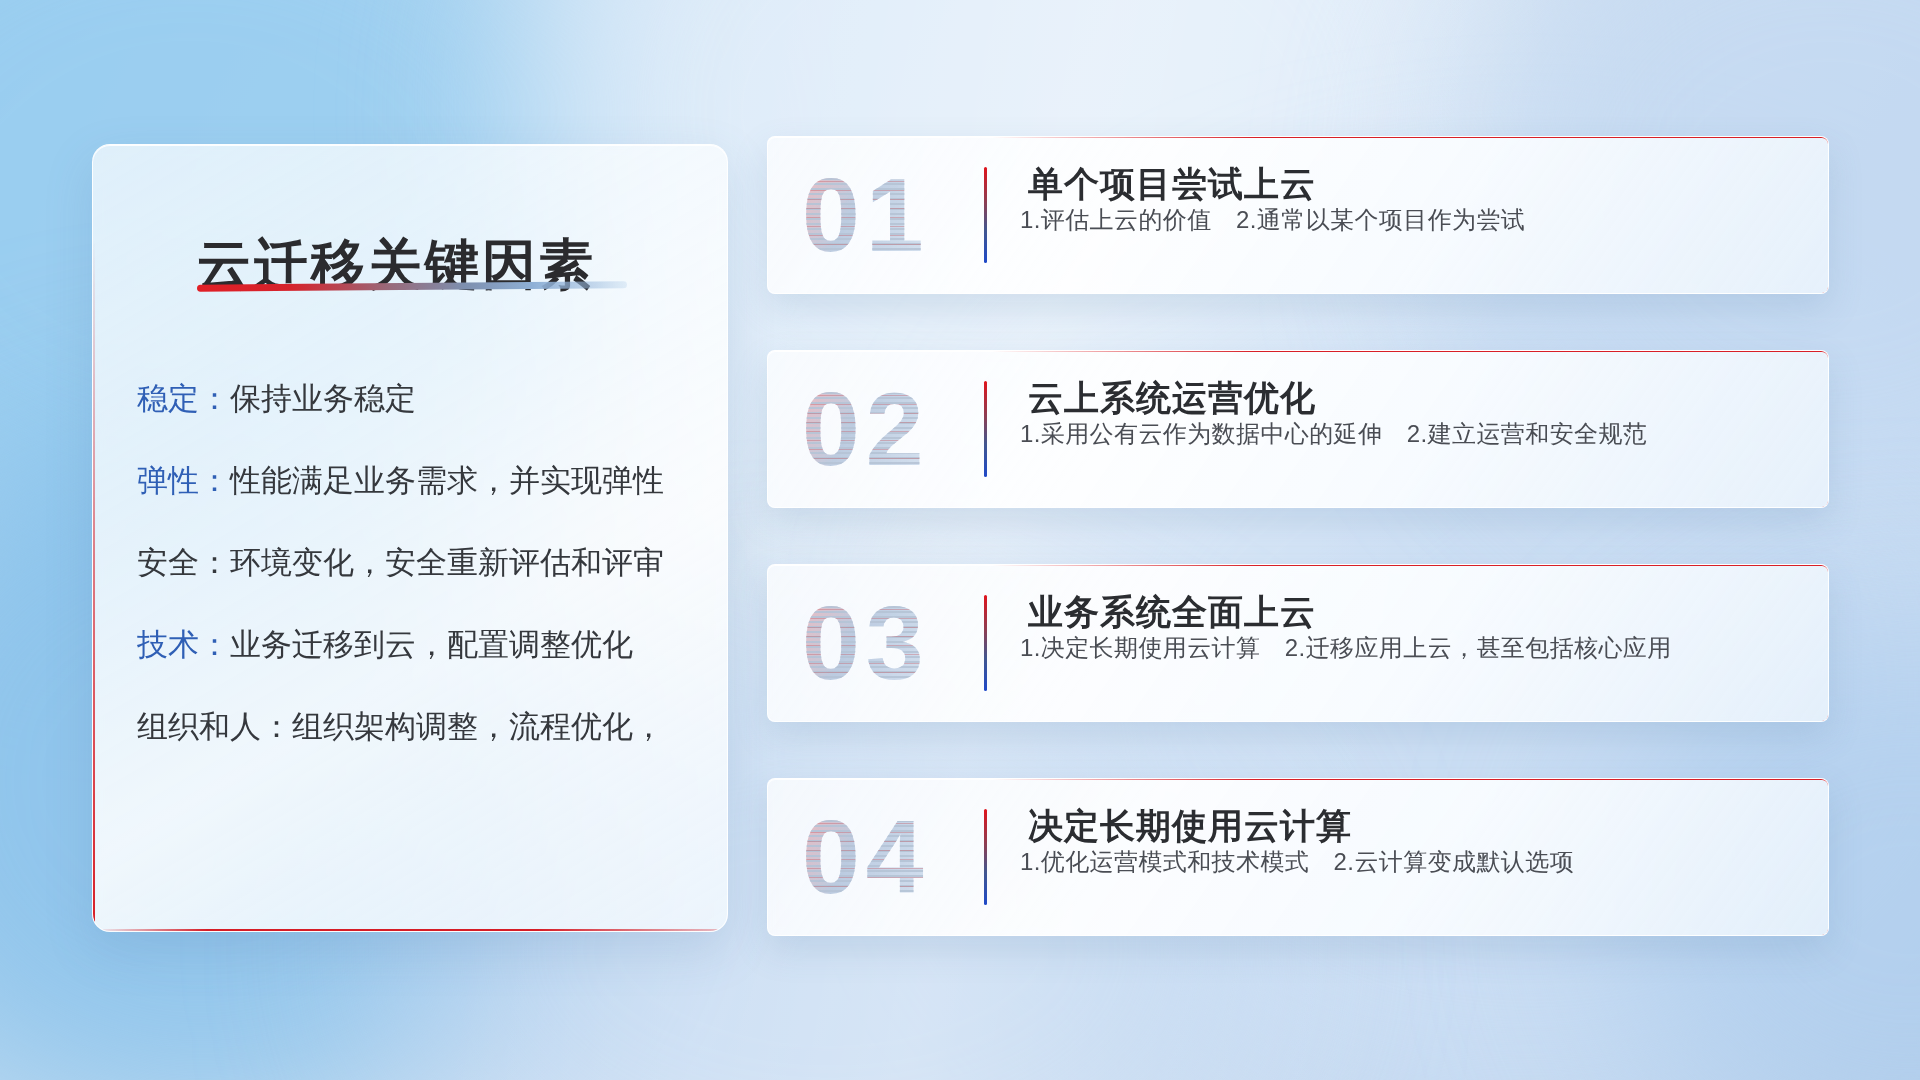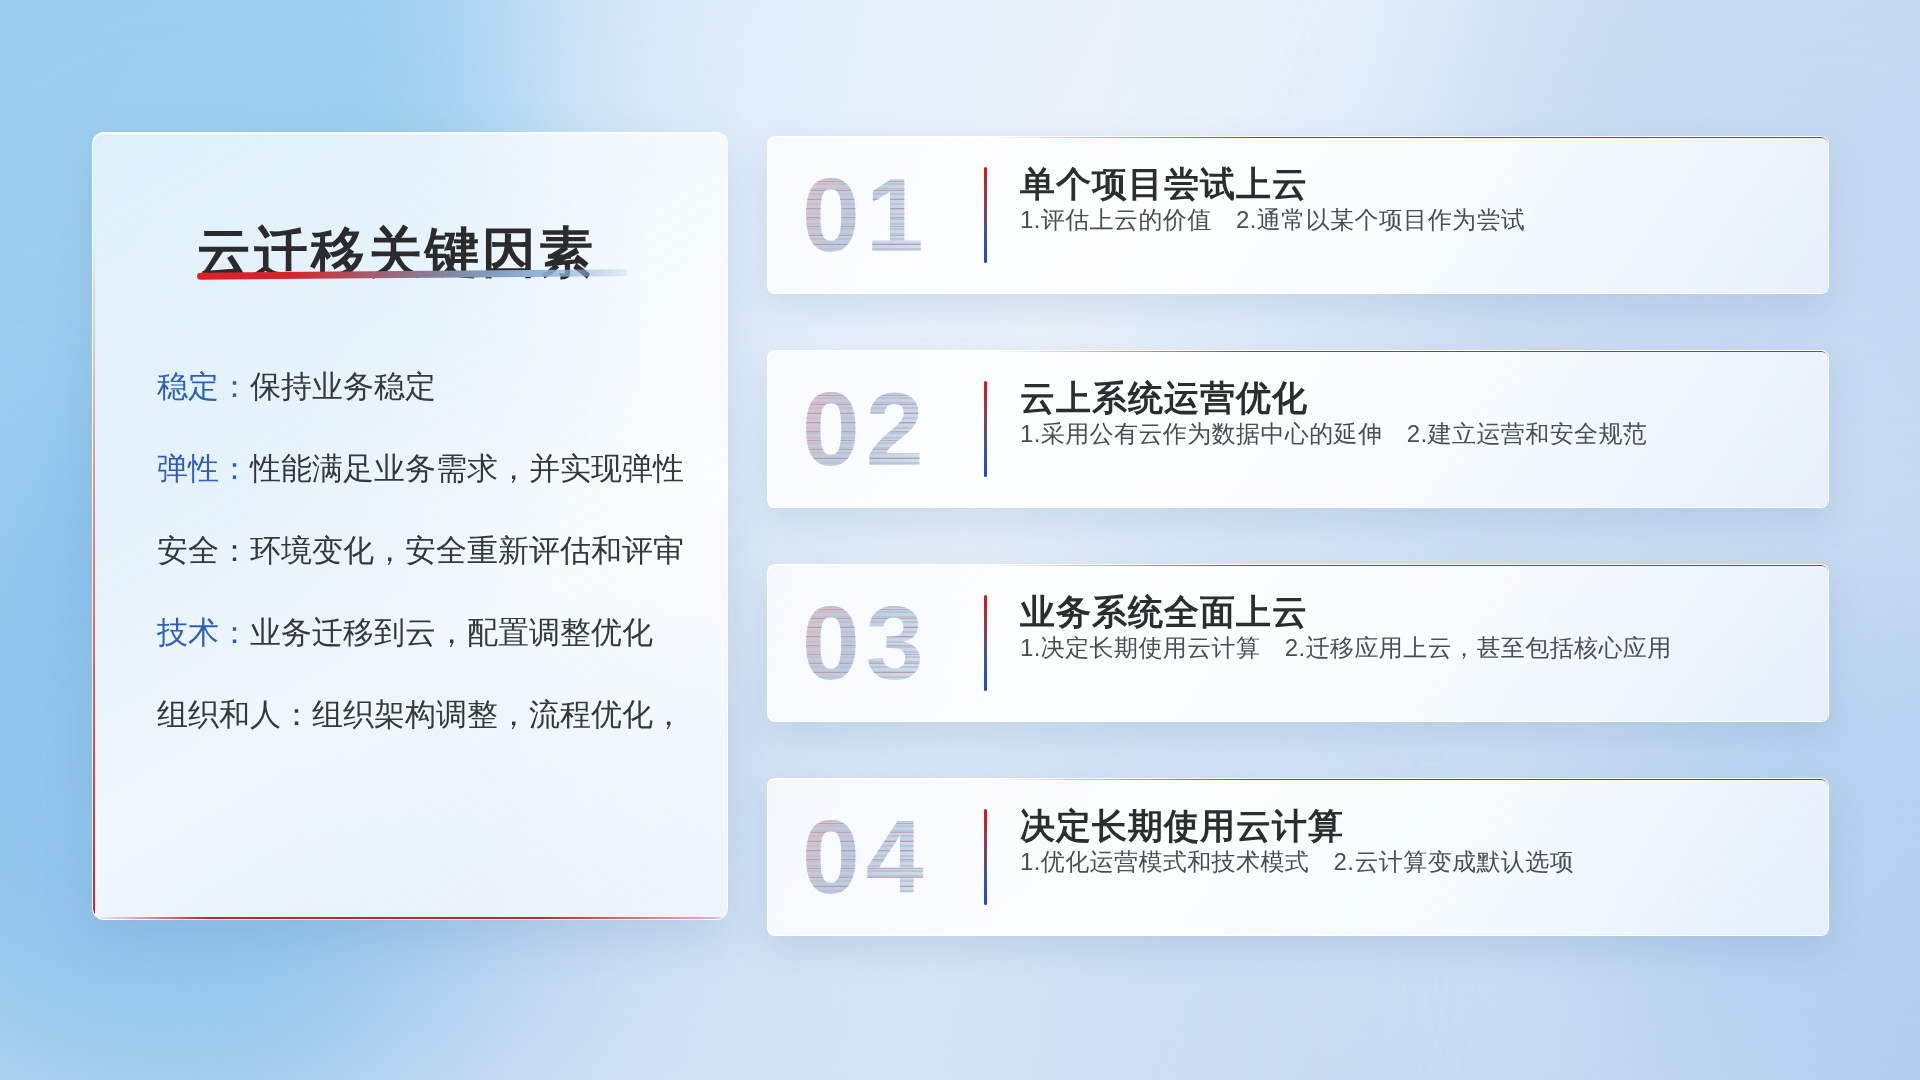--- a/index.html
+++ b/index.html
@@ -51,24 +51,24 @@
     position: absolute;
     inset: 0;
     background: linear-gradient(100deg, rgba(255,255,255,0) 30%, rgba(255,255,255,.30) 52%, rgba(255,255,255,0) 74%);
     pointer-events: none;
   }
 
   
   .left-panel {
     position: absolute;
     left: 92px;
-    top: 132px;
+    top: 144px;
     width: 634px;
     height: 786px;
-    border-radius: 12px;
+    border-radius: 18px;
     background: linear-gradient(150deg,
         rgba(255,255,255,.68) 0%,
         rgba(250,253,255,.78) 30%,
         rgba(255,255,255,.86) 62%,
         rgba(246,251,255,.74) 100%);
     border: 1px solid rgba(255,255,255,.85);
     box-shadow:
        0 18px 48px rgba(83,124,170,.18),
        inset 0 1px 0 rgba(255,255,255,.9);
     backdrop-filter: blur(6px);
@@ -123,21 +123,21 @@
     right: 30px;
   }
   .factor-row {
     font-size: 31px;
     line-height: 1.0;
     color: #35383d;
     margin-bottom: 51px;
     white-space: nowrap;
   }
   .factor-row.wrapline { margin-bottom: 28px; }
-  .factor-key { color: #35383d; margin-left: 20px; }
+  .factor-key { color: #35383d; }
   .factor-key.accent { color: #2f5fb5; }
   .factor-val { color: #35383d; }
   .factor-cont { font-size: 31px; color: #35383d; }
 
   
   .cards {
     position: absolute;
     left: 767px;
     top: 136px;
   }
@@ -251,20 +251,21 @@
     top: 28px;
     right: 26px;
   }
   .card-title {
     font-size: 35px;
     font-weight: 700;
     color: #2b2d31;
     letter-spacing: 1px;
     line-height: 1.1;
     white-space: nowrap;
+    margin-left: 8px;
   }
   .card-sub {
     font-size: 24px;
     color: #4a4d54;
     letter-spacing: .4px;
     white-space: nowrap;
   }
 </style>
 </head>
 <body>

